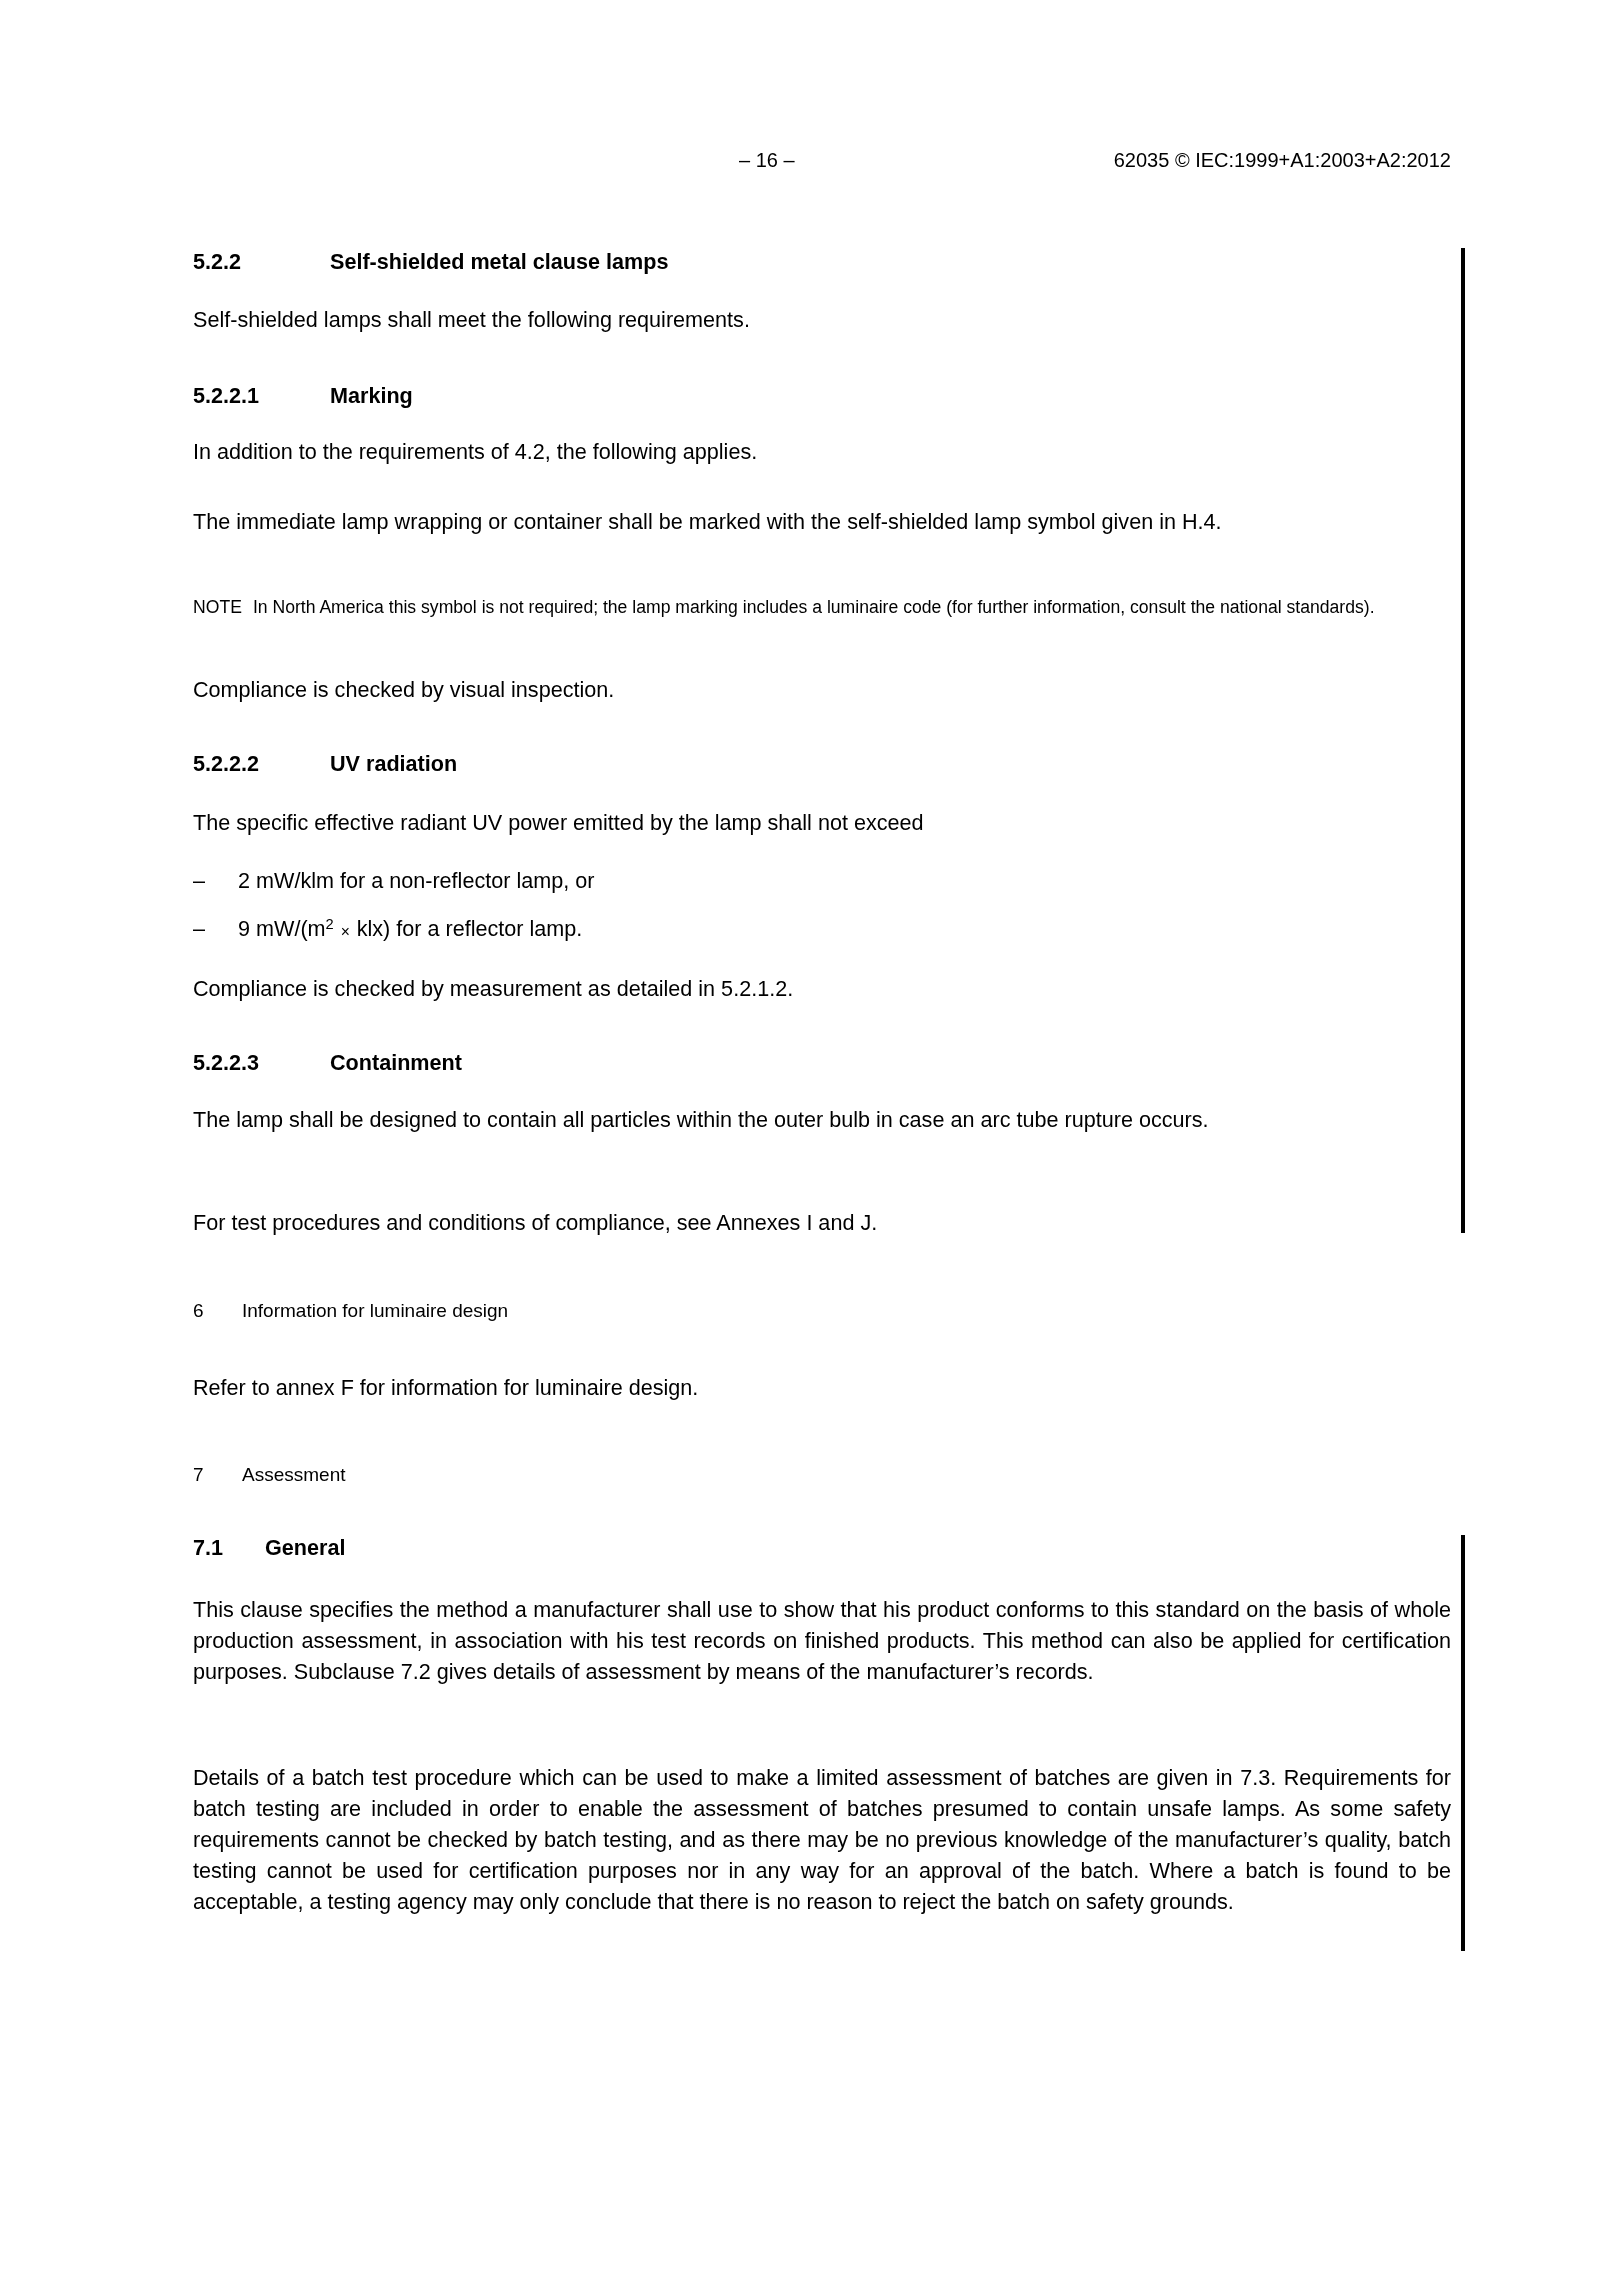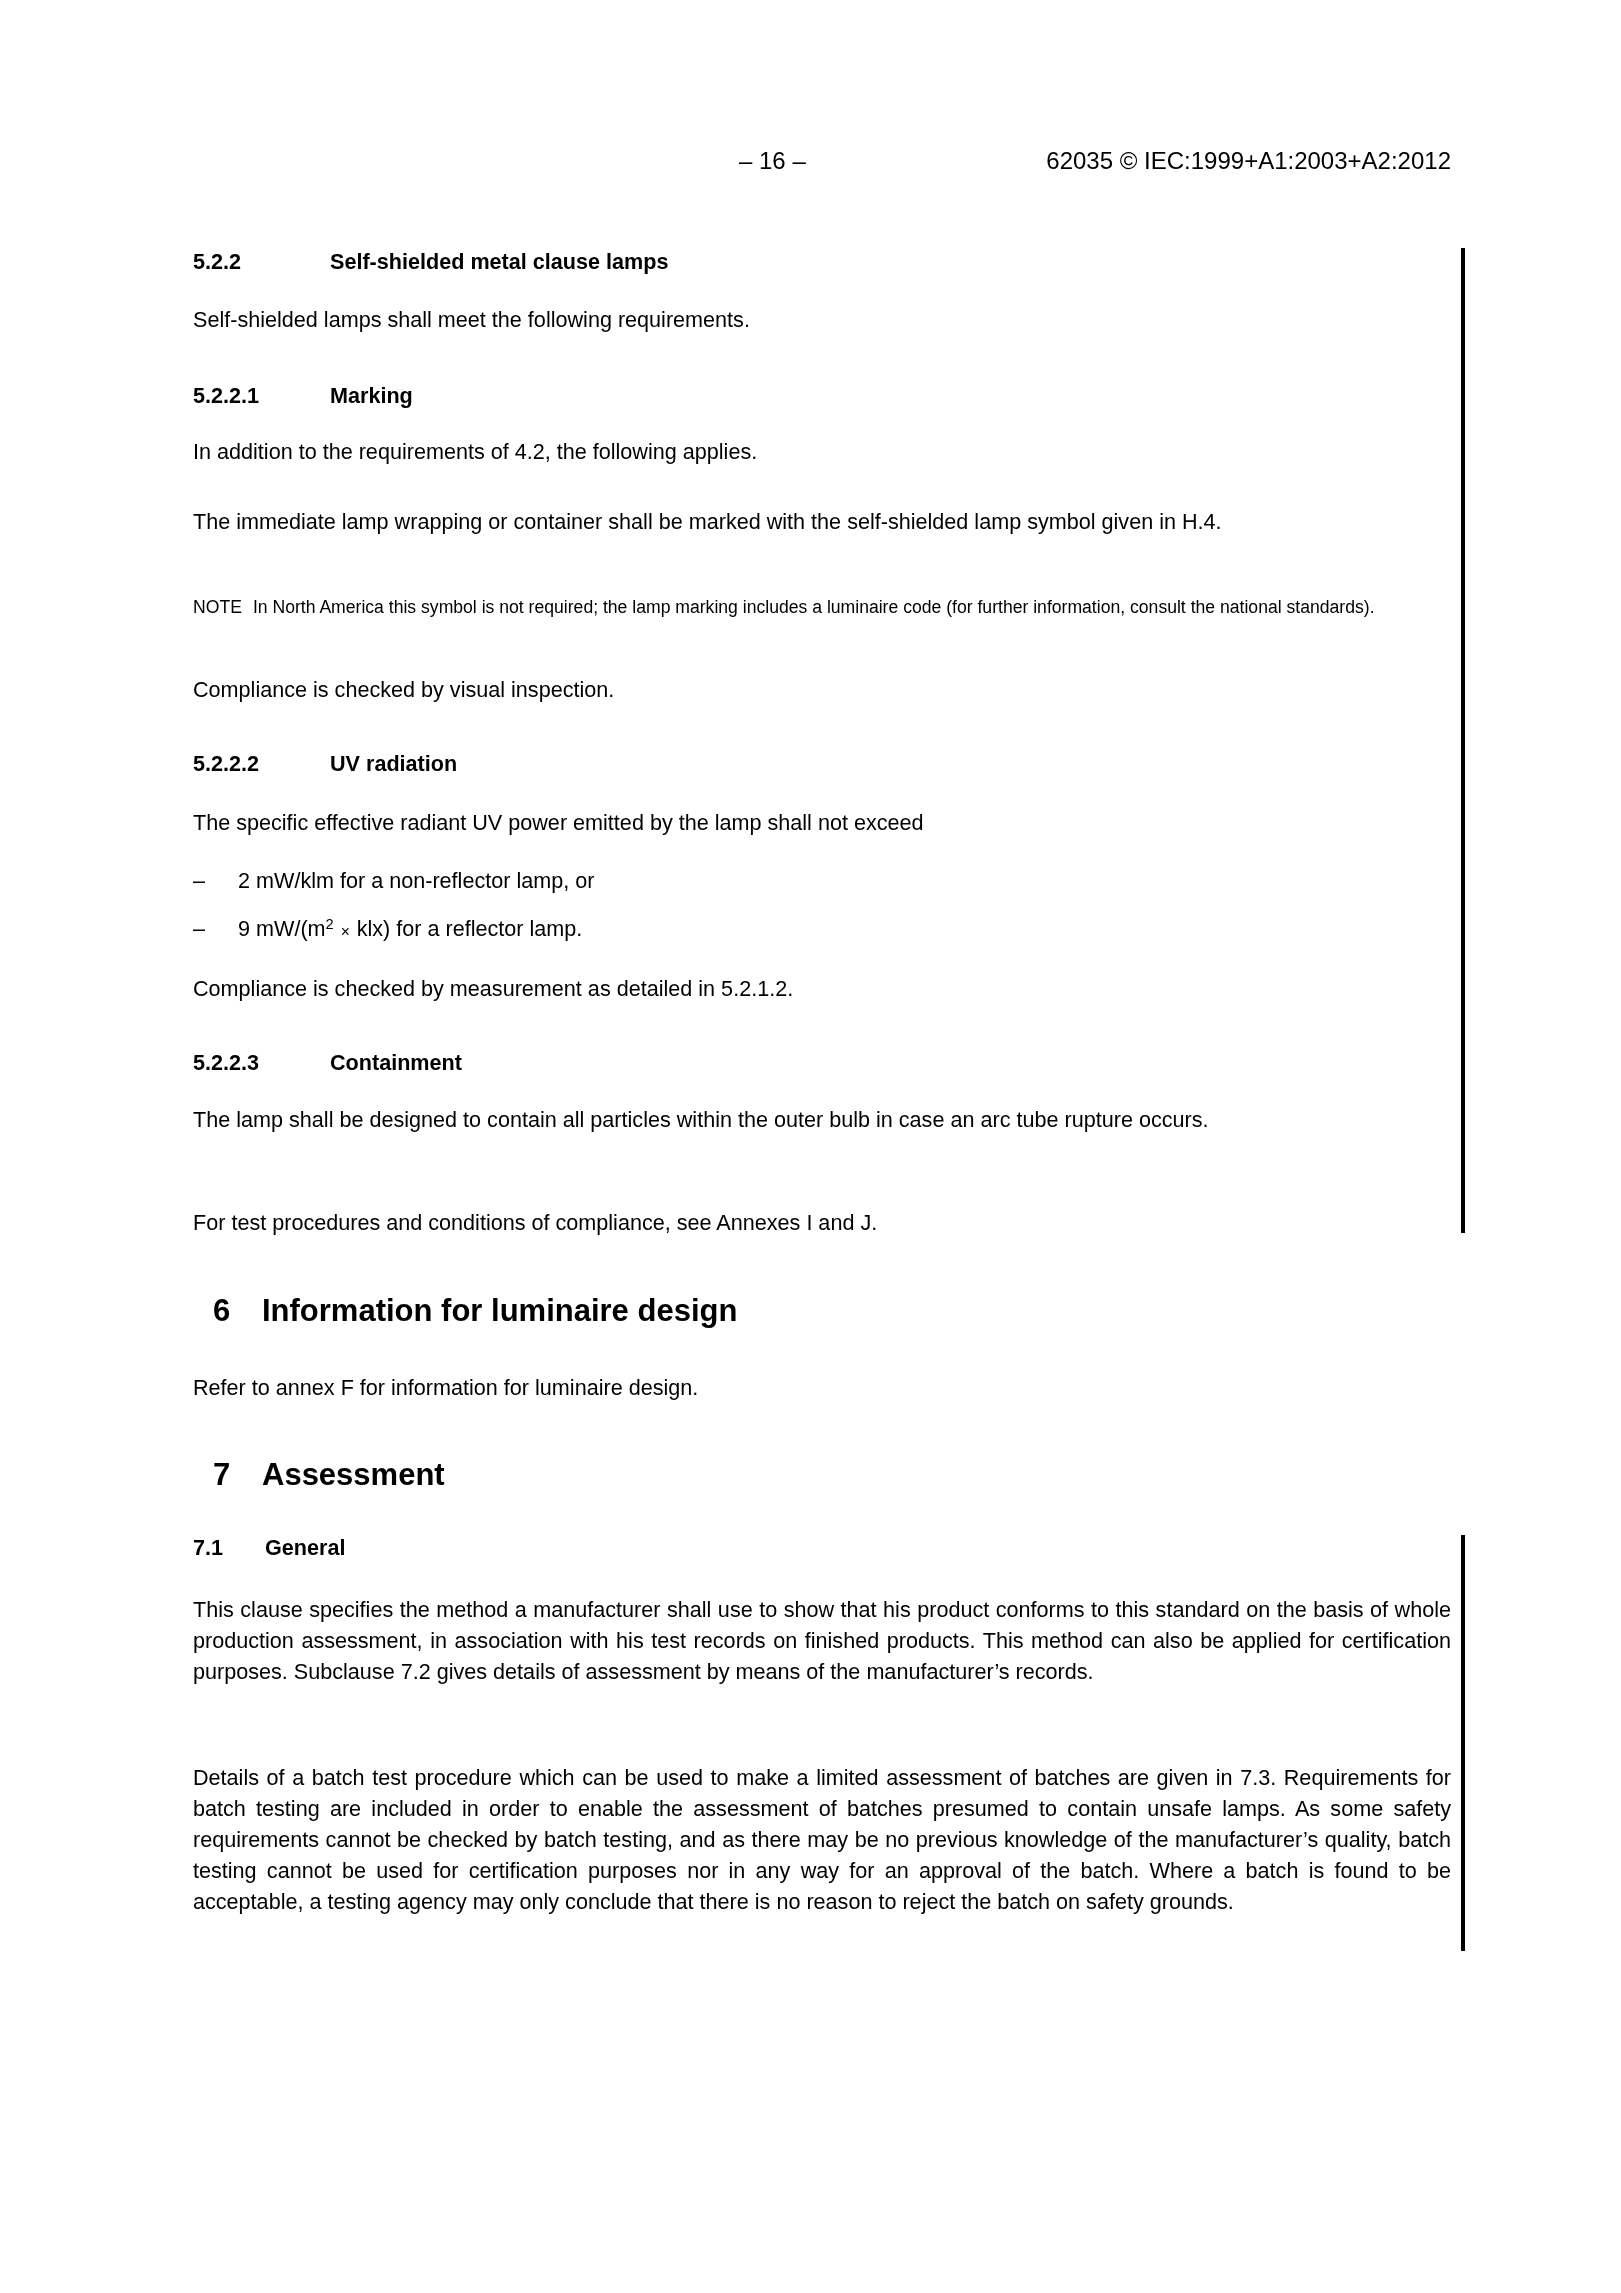--- a/index.html
+++ b/index.html
@@ -15,28 +15,28 @@
     line-height: 31px;
     overflow: hidden;
   }
   .block {
     position: absolute;
     left: 193px;
     width: 1258px;
   }
   .justify { text-align: justify; }
   
-  .page-header { height: 31px; font-size: 24px; }
+  .page-header { height: 31px; font-size: 20px; }
   .page-num { position: absolute; left: 546px; top: 0; }
   .doc-ref  { position: absolute; right: 0; top: 0; }
   
   .h3 { font-weight: bold; }
   .h3 .hnum { display: inline-block; min-width: 137px; font-weight: bold; }
   
-  .h2 { font-weight: bold; font-size: 31px; line-height: 29px; margin-left: 20px; }
+  .h2 { font-weight: normal; font-size: 19px; line-height: 29px; }
   .h2 .hnum { display: inline-block; min-width: 49px; }
   
   .h3b { font-weight: bold; }
   .h3b .hnum { display: inline-block; min-width: 72px; }
   
   .note { font-size: 17.6px; line-height: 26.5px; text-align: justify; }
   .note-label { margin-right: 11px; }
   
   .list-item { display: flex; }
   .dash { display: inline-block; width: 45px; flex: none; }

